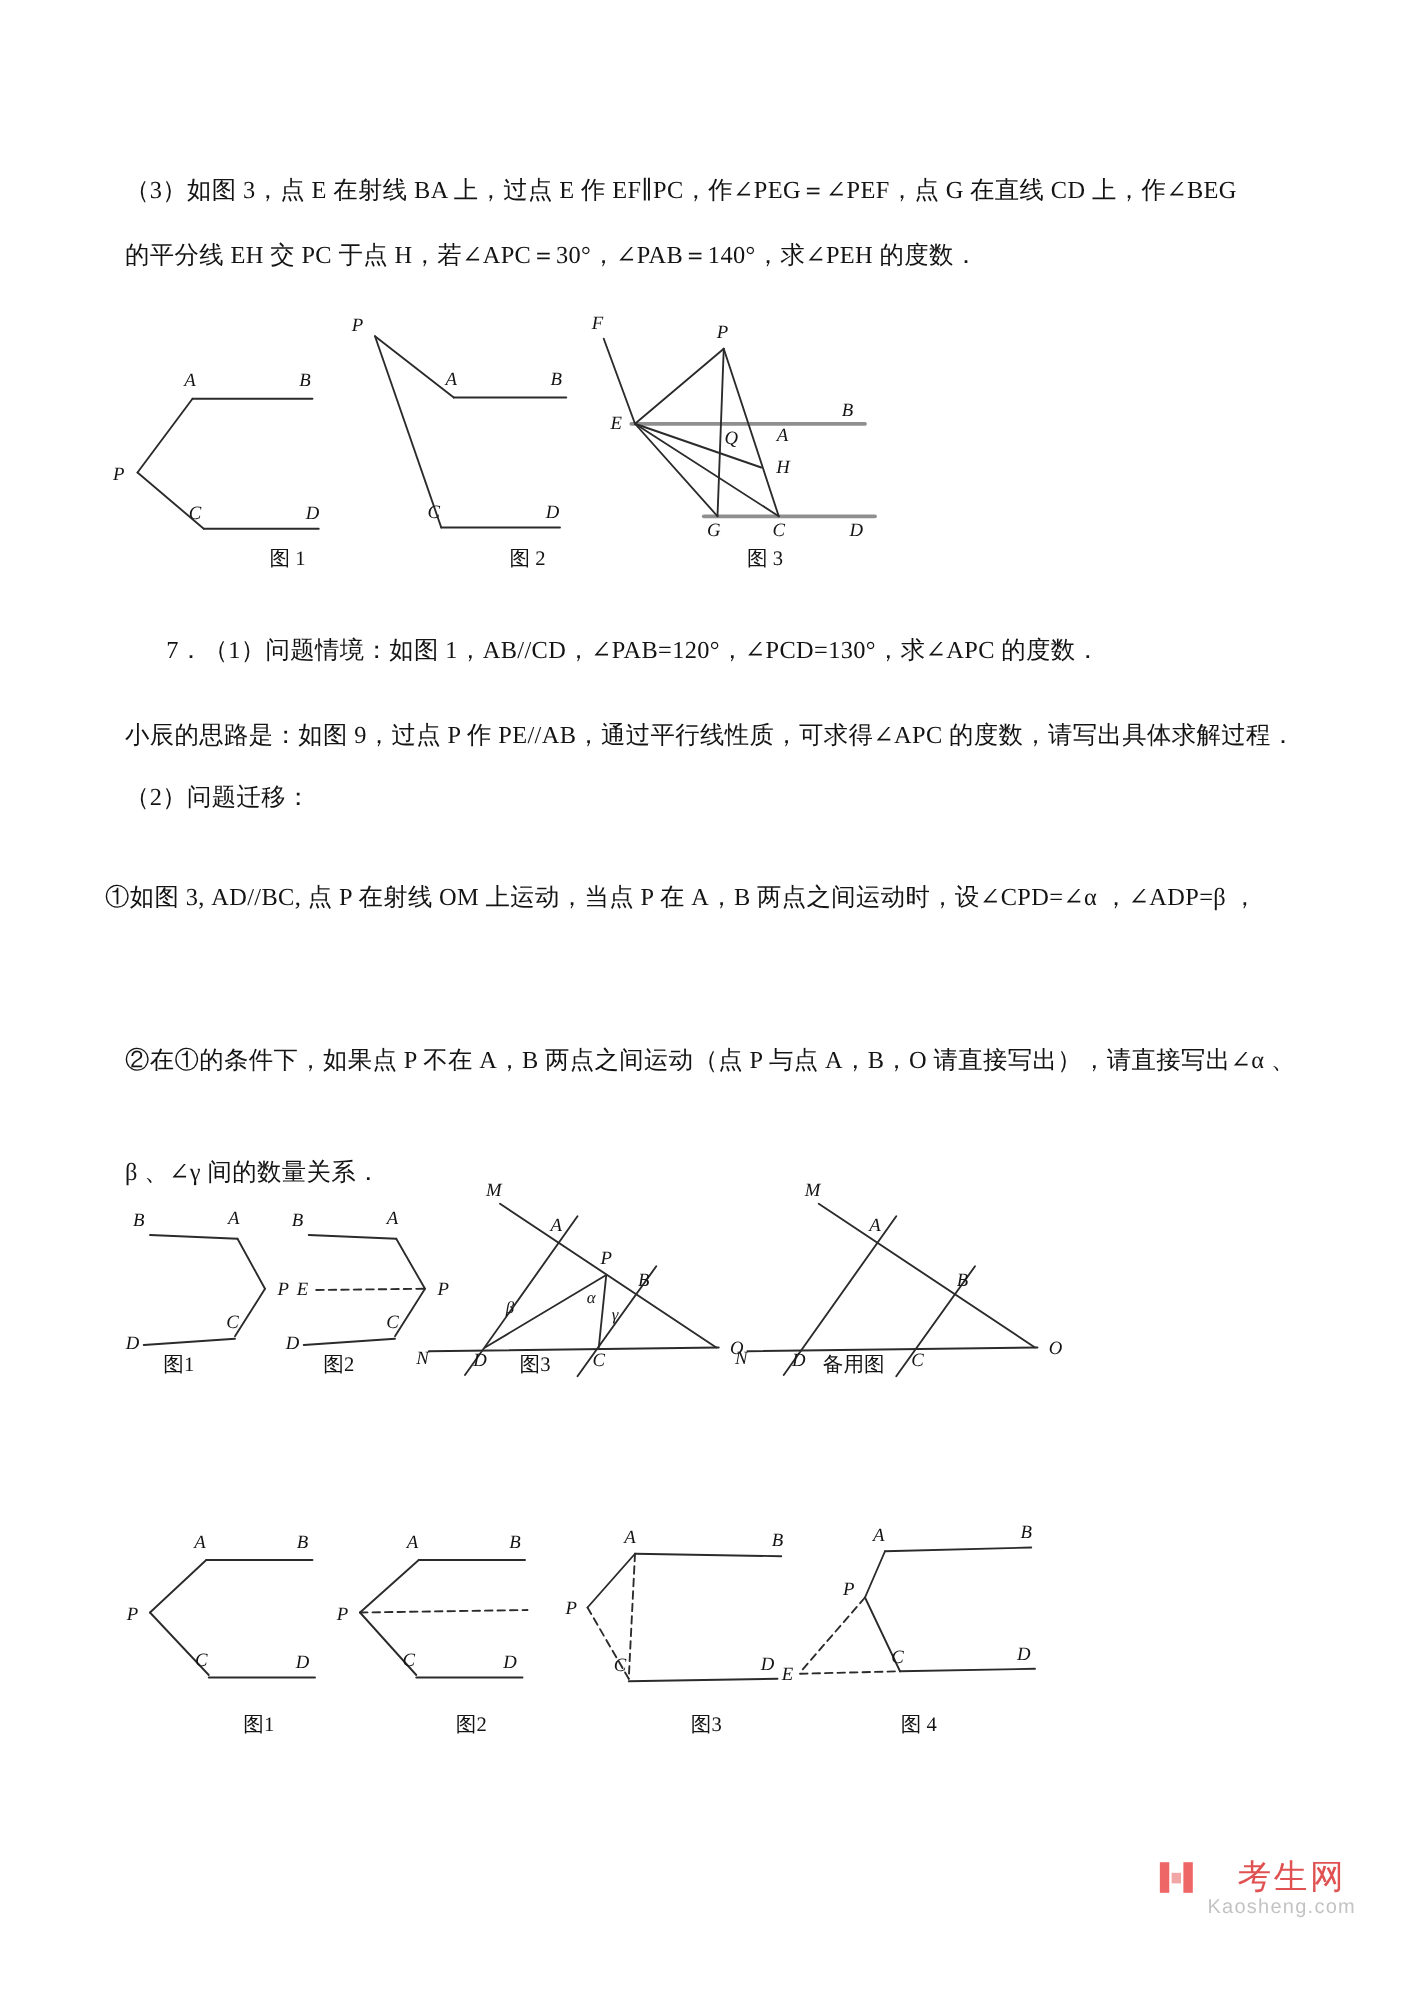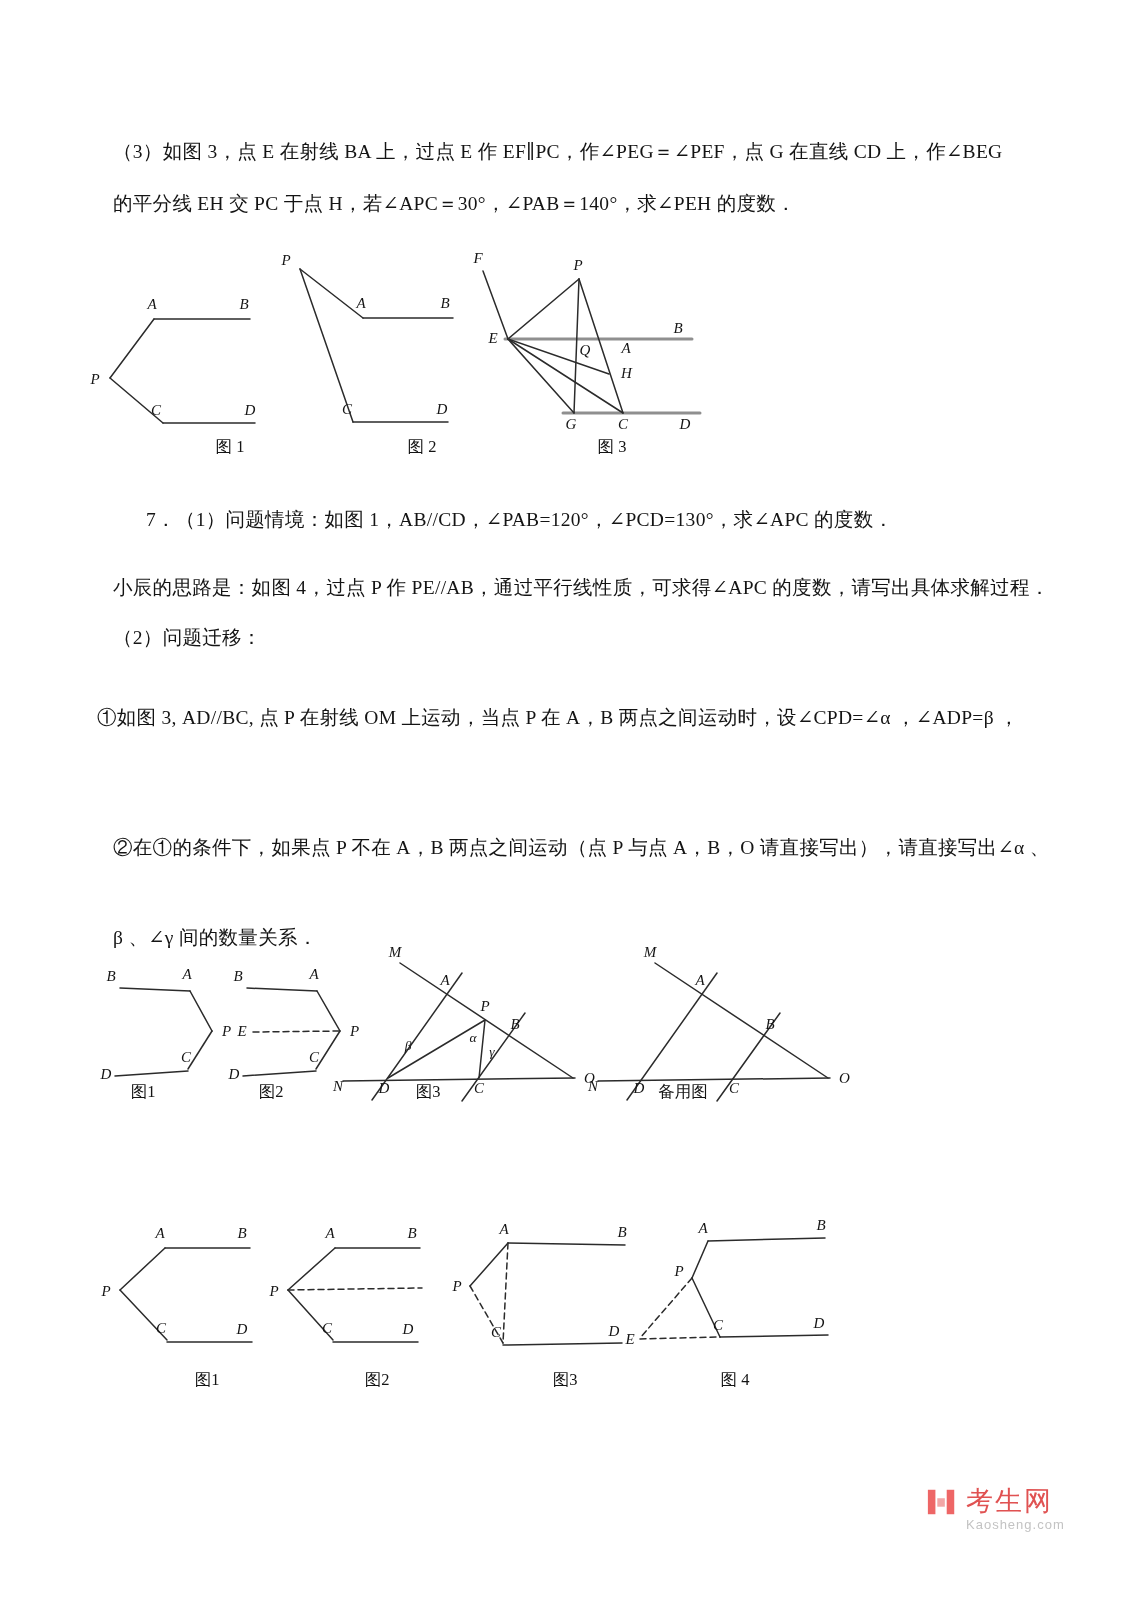--- a/index.html
+++ b/index.html
@@ -1,30 +1,30 @@
 <!DOCTYPE html>
 <html><head>
 <meta charset="utf-8">
 <style>
   html,body{margin:0;padding:0;background:#ffffff;}
   .page{position:relative;width:1131px;height:1600px;background:#fff;
         font-family:"Liberation Serif","DejaVu Serif",serif;color:#141414;overflow:hidden;}
-  .para{position:absolute;font-size:19.5px;white-space:nowrap;letter-spacing:.3px;margin-left:13px;}
+  .para{position:absolute;font-size:19.5px;white-space:nowrap;letter-spacing:.3px;}
   .fig-row{position:absolute;}
   svg text{font-family:"Liberation Serif","DejaVu Serif",serif;font-style:italic;
            font-size:15px;fill:#141414;}
   svg text.cap{font-style:normal;font-size:16.5px;}
   svg text.greek{font-size:13.5px;}
   svg line, svg polyline{stroke:#2b2b2b;stroke-width:1.5;fill:none;stroke-linecap:round;}
   svg .gray{stroke:#8f8f8f;stroke-width:3;}
   svg .dash{stroke-dasharray:6 4;}
   .watermark{position:absolute;left:926px;top:1486px;display:flex;align-items:flex-start;gap:8px;
              font-family:"Liberation Sans","DejaVu Sans",sans-serif;}
-  .wm-brand{font-size:27px;color:#e05252;line-height:30px;letter-spacing:2px;}
-  .wm-domain{font-size:13px;color:#c3c3c3;letter-spacing:1px;margin-top:1px;}
+  .wm-brand{font-size:27px;color:#e05252;line-height:30px;letter-spacing:2px;margin-left:24px;}
+  .wm-domain{font-size:16px;color:#c3c3c3;letter-spacing:1px;margin-top:1px;}
 </style>
 </head>
 <body>
 
 <div class="page">
 
   <div class="para" style="left:100px;top:138px">（3）如图 3，点 E 在射线 BA 上，过点 E 作 EF∥PC，作∠PEG＝∠PEF，点 G 在直线 CD 上，作∠BEG</div>
   <div class="para" style="left:100px;top:190px">的平分线 EH 交 PC 于点 H，若∠APC＝30°，∠PAB＝140°，求∠PEH 的度数．</div>
 
   <svg class="fig-row" style="left:80px;top:245px" width="650" height="215" viewBox="0 0 650 215">
@@ -79,21 +79,21 @@
       <text x="598" y="88" text-anchor="middle">B</text>
       <text x="541" y="133" text-anchor="start">H</text>
       <text x="491" y="184" text-anchor="middle">G</text>
       <text x="543" y="184" text-anchor="middle">C</text>
       <text x="605" y="184" text-anchor="middle">D</text>
       <text x="532" y="207" text-anchor="middle" class="cap">图 3</text>
     </g>
   </svg>
 
   <div class="para" style="left:133px;top:506px">7．（1）问题情境：如图 1，AB//CD，∠PAB=120°，∠PCD=130°，求∠APC 的度数．</div>
-  <div class="para" style="left:100px;top:574px">小辰的思路是：如图 4，过点 P 作 PE//AB，通过平行线性质，可求得∠APC 的度数，请写出具体求解过程．</div>
+  <div class="para" style="left:100px;top:574px">小辰的思路是：如图 9，过点 P 作 PE//AB，通过平行线性质，可求得∠APC 的度数，请写出具体求解过程．</div>
   <div class="para" style="left:100px;top:624px">（2）问题迁移：</div>
   <div class="para" style="left:84px;top:704px">①如图 3, AD//BC, 点 P 在射线 OM 上运动，当点 P 在 A，B 两点之间运动时，设∠CPD=∠α ，∠ADP=β ，</div>
   <div class="para" style="left:100px;top:834px">②在①的条件下，如果点 P 不在 A，B 两点之间运动（点 P 与点 A，B，O 请直接写出），请直接写出∠α 、</div>
   <div class="para" style="left:100px;top:924px">β 、∠γ 间的数量关系．</div>
 
   <svg class="fig-row" style="left:95px;top:945px" width="760" height="160" viewBox="0 0 760 160">
 
     <g>
       <g>
         <line x1="25" y1="43" x2="95" y2="46"></line>

